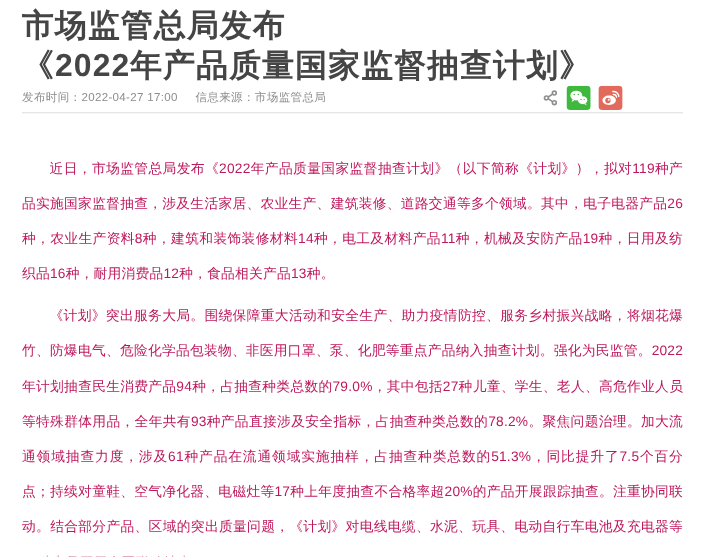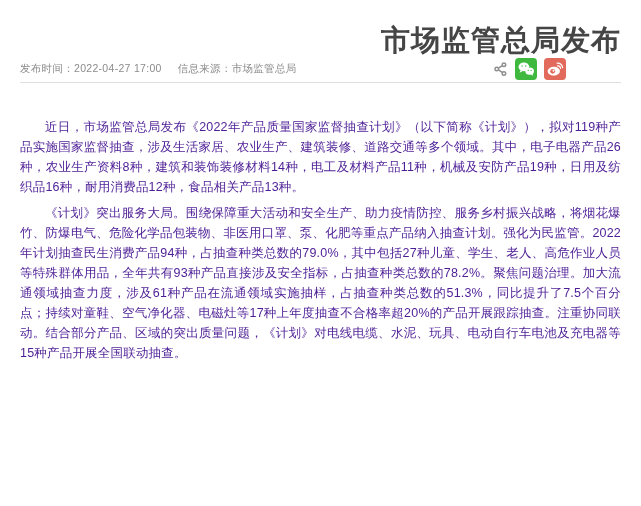--- a/index.html
+++ b/index.html
@@ -5,22 +5,22 @@
   html, body { margin: 0; padding: 0; }
   body {
     width: 641px; height: 506px;
     background: #ffffff;
     overflow: hidden;
     font-family: "Liberation Sans", "DejaVu Sans", sans-serif;
   }
   .page { padding: 0 20px; }
 
   .title-wrap {
-    margin: 22px 0 0;
-    text-align: right;
+    margin: 6px 0 0;
+    text-align: left;
     font-weight: 700;
     color: #454545;
     font-size: 29px;
     line-height: 36px;
     letter-spacing: 1px;
   }
 
   .meta-row {
     position: relative;
     margin-top: 0;
@@ -57,35 +57,36 @@
   hr.divider {
     border: 0;
     border-top: 1px solid #e0e0e0;
     margin: 2px 0 0;
   }
 
   main.article { margin-top: 34px; }
   .article p {
     margin: 0 0 6px;
     font-size: 12.5px;
-    line-height: 20px;
-    color: #4c1d95;
+    line-height: 32px;
+    color: #be185d;
     text-align: justify;
     text-indent: 2em;
     letter-spacing: 0.2px;
   }
 </style>
 </head>
 <body>
 
 <div class="page">
 
   <header>
     <h1 class="title-wrap">
       <div>市场监管总局发布</div>
+      <div>《2022年产品质量国家监督抽查计划》</div>
     </h1>
 
     <div class="meta-row">
       <div class="meta">
         <span>发布时间：2022-04-27 17:00</span><span>信息来源：市场监管总局</span>
       </div>
 
       <div class="share-tools">
         <button class="share-btn" title="">
           <span style="display:inline-flex">

